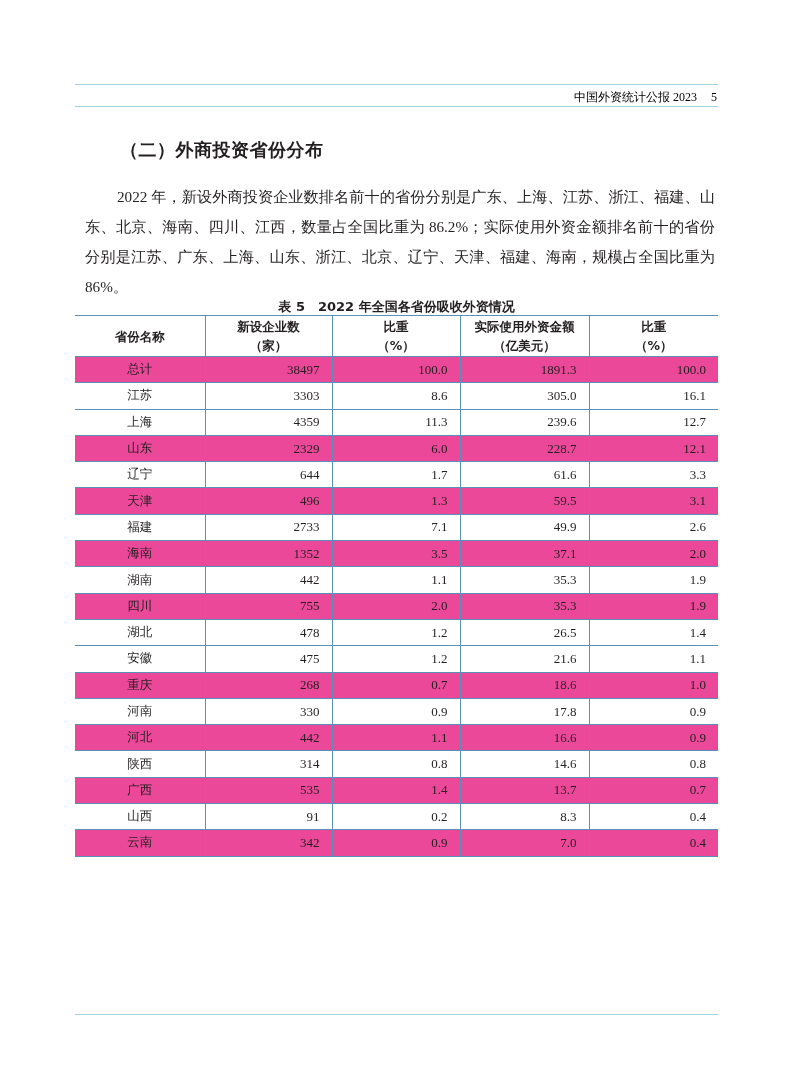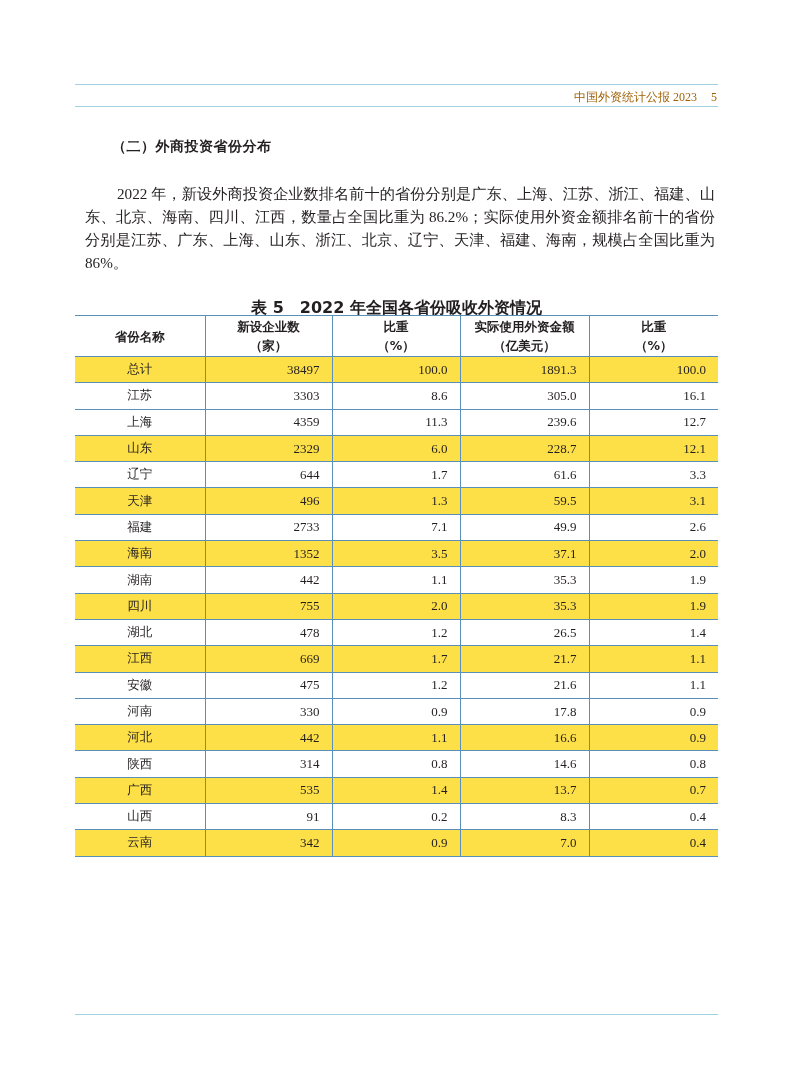--- a/index.html
+++ b/index.html
@@ -1,30 +1,30 @@
 <!DOCTYPE html>
 <html><head>
 <meta charset="utf-8">
 <style>
   html,body{margin:0;padding:0;background:#fff;}
   body{width:793px;height:1077px;position:relative;overflow:hidden;font-family:"DejaVu Serif","Liberation Serif",serif;color:#231f20;}
   .rule{position:absolute;left:75px;width:643px;height:1px;background:#9fd3df;}
-  .running-head{position:absolute;right:76px;top:89px;font-size:12px;color:#a16207;font-family:"Liberation Serif","DejaVu Serif",serif;}
+  .running-head{position:absolute;right:76px;top:89px;font-size:12px;color:#000000;font-family:"Liberation Serif","DejaVu Serif",serif;}
   .running-head .pg{margin-left:14px;}
-  .section-title{position:absolute;left:112px;top:138px;font-size:14px;font-weight:bold;font-family:"DejaVu Sans","Liberation Sans",sans-serif;letter-spacing:0.5px;}
-  .para{position:absolute;left:85px;top:182px;width:630px;font-size:15.2px;line-height:23px;text-indent:32px;text-align:justify;font-family:"Liberation Serif","DejaVu Serif",serif;}
-  .caption{position:absolute;left:0;width:793px;top:298px;text-align:center;font-size:16px;font-weight:bold;font-family:"DejaVu Sans","Liberation Sans",sans-serif;}
+  .section-title{position:absolute;left:120px;top:138px;font-size:18px;font-weight:bold;font-family:"DejaVu Sans","Liberation Sans",sans-serif;letter-spacing:0.5px;}
+  .para{position:absolute;left:85px;top:182px;width:630px;font-size:15.2px;line-height:30px;text-indent:32px;text-align:justify;font-family:"Liberation Serif","DejaVu Serif",serif;}
+  .caption{position:absolute;left:0;width:793px;top:298px;text-align:center;font-size:13px;font-weight:bold;font-family:"DejaVu Sans","Liberation Sans",sans-serif;}
   table{position:absolute;left:75px;top:315px;border-collapse:collapse;width:643px;table-layout:fixed;font-size:13px;}
   th,td{border-top:1px solid #5a8fb8;border-bottom:1px solid #5a8fb8;border-left:1px solid #5a8fb8;padding:0;}
   th:first-child,td:first-child{border-left:none;}
   th{height:40px;font-weight:bold;font-family:"DejaVu Sans","Liberation Sans",sans-serif;font-size:12.5px;text-align:center;line-height:19px;background:#fff;}
   td{height:25.3px;font-family:"Liberation Serif","DejaVu Serif",serif;}
   td.name{text-align:center;font-family:"DejaVu Sans","Liberation Sans",sans-serif;font-size:12.5px;}
   td.num{text-align:right;padding-right:12px;}
-  tr.shaded td{background:#fde047;margin-top:20px;}
+  tr.shaded td{background:#ec4899;margin-top:20px;}
   .col0{width:130px}.col1{width:127px}.col2{width:128px}.col3{width:129px}.col4{width:129px}
 </style>
 </head>
 <body>
 
 <div class="rule" style="top:84px"></div>
 <div class="running-head"><span>中国外资统计公报 2023</span><span class="pg">5</span></div>
 <div class="rule" style="top:106px"></div>
 
 <div class="section-title">（二）外商投资省份分布</div>
@@ -120,33 +120,33 @@
         <td class="num">35.3</td>
         <td class="num">1.9</td>
       </tr>
       <tr>
         <td class="name">湖北</td>
         <td class="num">478</td>
         <td class="num">1.2</td>
         <td class="num">26.5</td>
         <td class="num">1.4</td>
       </tr>
-      <tr class="shaded">
-        <td class="name">江西</td>
-        <td class="num">669</td>
-        <td class="num">1.7</td>
-        <td class="num">21.7</td>
-        <td class="num">1.1</td>
-      </tr>
       <tr>
         <td class="name">安徽</td>
         <td class="num">475</td>
         <td class="num">1.2</td>
         <td class="num">21.6</td>
         <td class="num">1.1</td>
+      </tr>
+      <tr class="shaded">
+        <td class="name">重庆</td>
+        <td class="num">268</td>
+        <td class="num">0.7</td>
+        <td class="num">18.6</td>
+        <td class="num">1.0</td>
       </tr>
       <tr>
         <td class="name">河南</td>
         <td class="num">330</td>
         <td class="num">0.9</td>
         <td class="num">17.8</td>
         <td class="num">0.9</td>
       </tr>
       <tr class="shaded">
         <td class="name">河北</td>

